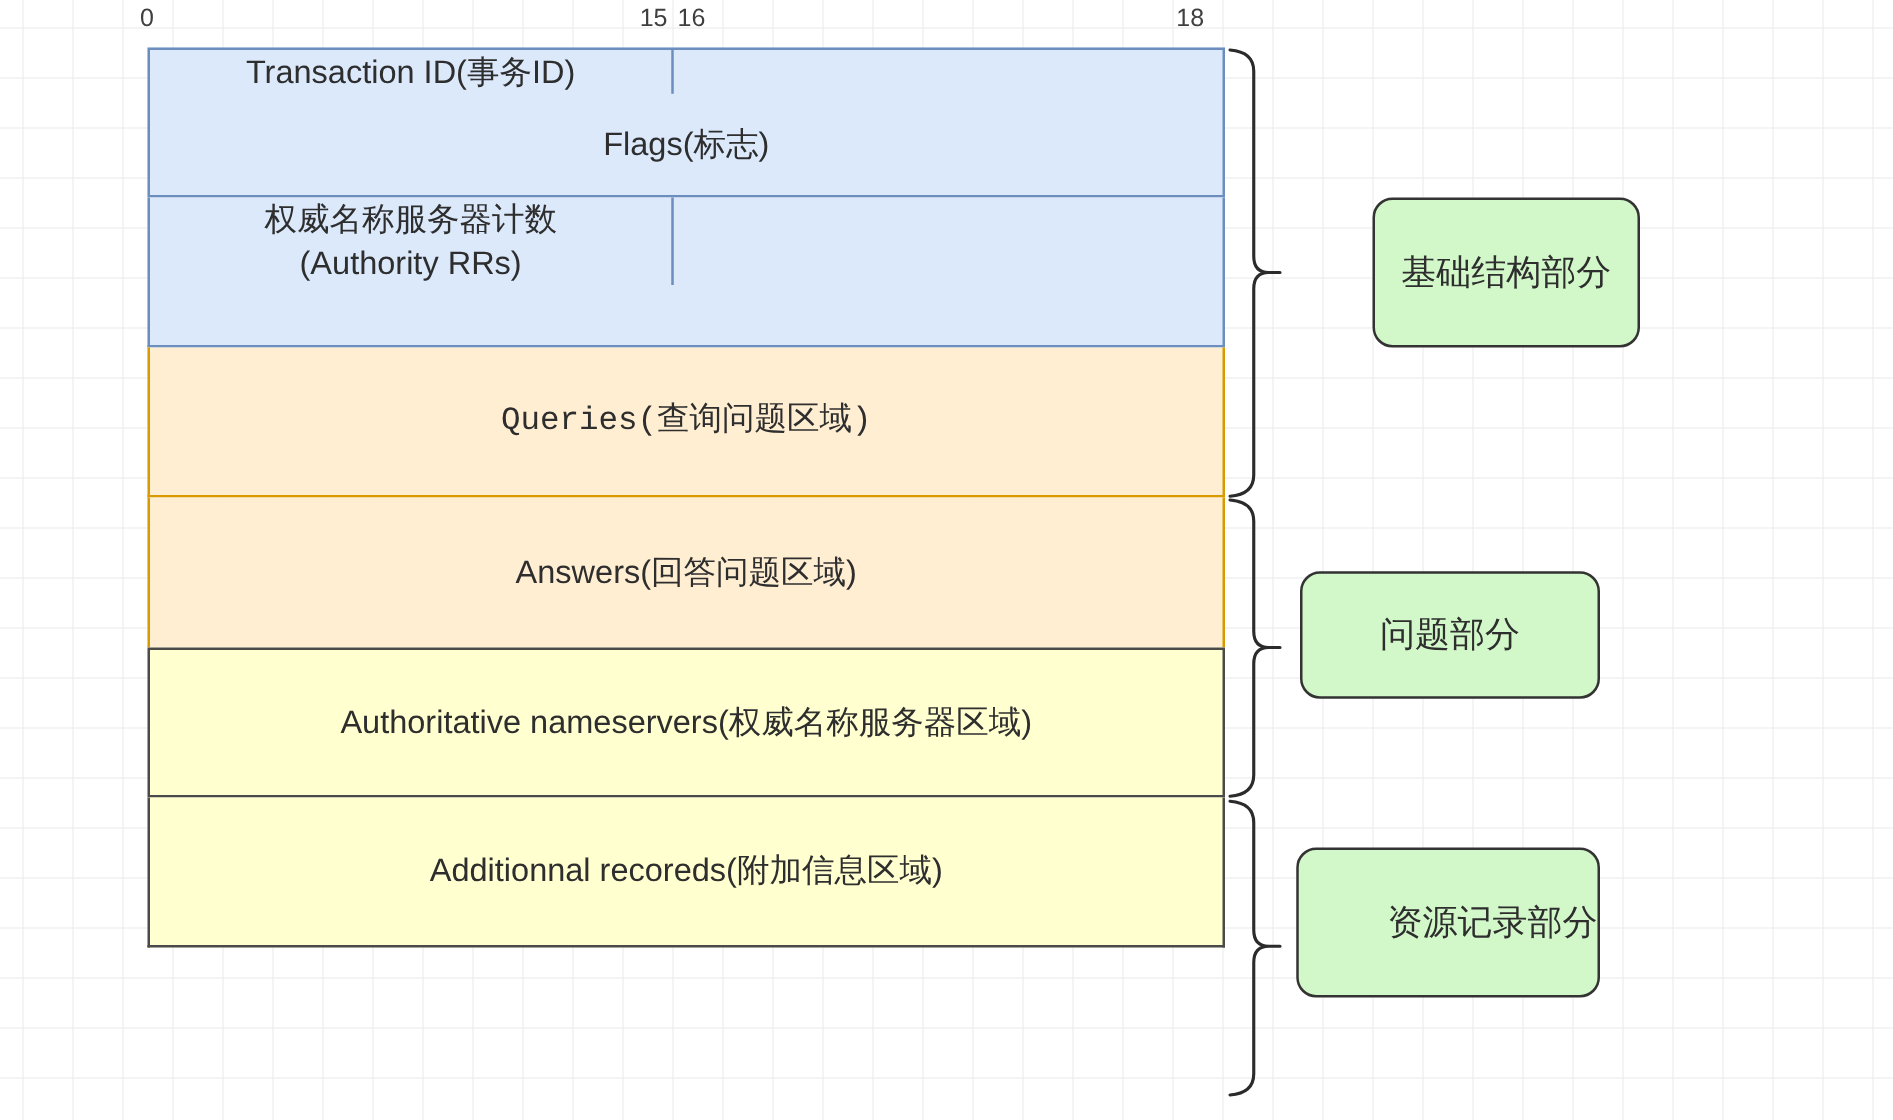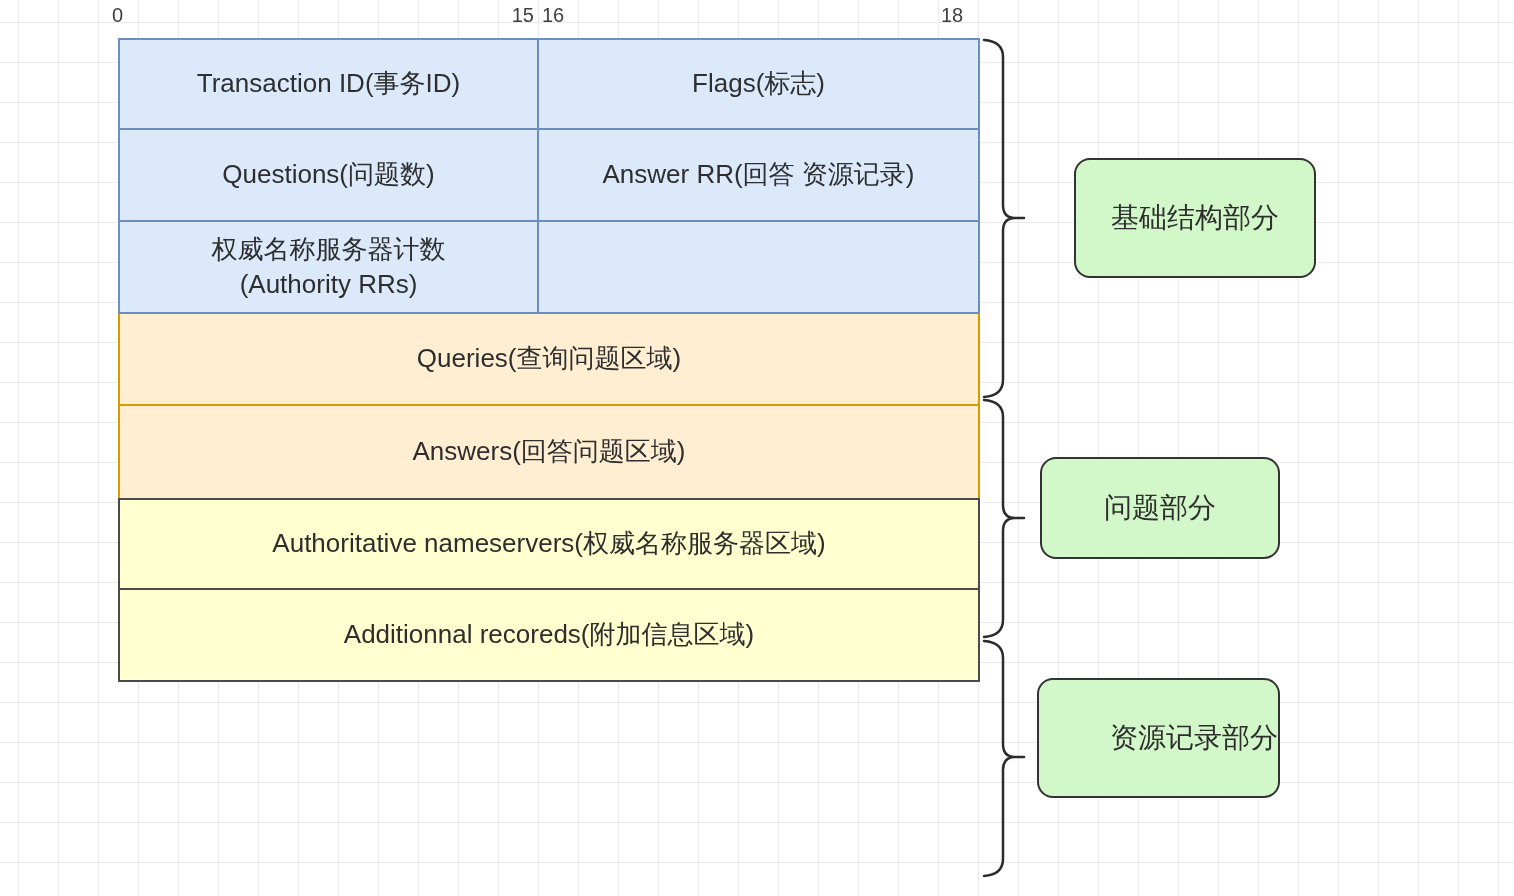--- a/index.html
+++ b/index.html
@@ -25,85 +25,77 @@
     background-position:18px 22px;
   }
   .bit{
     position:absolute;top:1px;font-size:20px;color:#3f3f3f;line-height:1.4;
   }
   .bit-0{left:112px;}
   .bit-15{left:504px;width:30px;text-align:right;}
   .bit-16{left:542px;}
   .bit-31{left:941px;}
   .tbl{position:absolute;left:118px;top:38px;width:862px;}
-  .row{height:92px;display:flex;}
+  .row{height:120px;display:flex;flex-direction:column;}
   .row .cell{
     flex:1;display:flex;align-items:center;justify-content:center;
     text-align:center;font-size:26px;color:var(--text);line-height:1.35;
     padding:0 8px;
   }
   .row.blue{
     background:var(--blue-fill);
     border-left:2px solid var(--blue-stroke);
     border-right:2px solid var(--blue-stroke);
     border-bottom:2px solid var(--blue-stroke);
   }
   .row.blue.first{border-top:2px solid var(--blue-stroke);}
   .row.blue .cell.c1{flex:none;width:419px;border-right:2px solid var(--blue-stroke);}
   .row.orange{
     background:var(--orange-fill);
     border-left:2px solid var(--orange-stroke);
     border-right:2px solid var(--orange-stroke);
   }
-  .row.orange.divider{border-bottom:2px solid var(--orange-stroke);}
+  .row.orange.divider{border-bottom:2px solid var(--orange-stroke);font-family:Liberation Mono, monospace;}
   .row.yellow{
     background:var(--yellow-fill);
     border-left:2px solid var(--yellow-stroke);
     border-right:2px solid var(--yellow-stroke);
   }
   .row.yellow.top-edge{border-top:2px solid var(--yellow-stroke);align-items:center;}
   .row.yellow{border-bottom:2px solid var(--yellow-stroke);}
   .wrapnarrow{display:inline-block;max-width:352px;}
   .braces{position:absolute;left:0;top:0;pointer-events:none;}
   .brace{fill:none;stroke:var(--brace-stroke);stroke-width:2.5;stroke-linecap:round;}
   .tag{
     position:absolute;background:var(--green-fill);
     border:2px solid var(--green-stroke);border-radius:16px;
     display:flex;align-items:center;justify-content:center;
     font-size:28px;color:var(--text);
   }
-  .tag1{left:1074px;top:158px;width:242px;height:120px;}
+  .tag1{left:1098px;top:158px;width:214px;height:120px;}
   .tag2{left:1040px;top:457px;width:240px;height:102px;}
   .tag3{left:1037px;top:678px;width:243px;height:120px;justify-content:flex-end;}
 </style>
 </head>
 <body>
 
 <div class="canvas">
 
   <span class="bit bit-0">0</span>
   <span class="bit bit-15">15</span>
   <span class="bit bit-16">16</span>
   <span class="bit bit-31">18</span>
 
   <div class="tbl">
     <div class="row blue first">
       <div class="cell c1">
         <span>Transaction ID(事务ID)</span>
       </div>
       <div class="cell">
         <span>Flags(标志)</span>
-      </div>
-    </div>
-    <div class="row blue">
-      <div class="cell c1">
-        <span>Questions(问题数)</span>
-      </div>
-      <div class="cell">
-        <span>Answer RR(回答 资源记录)</span>
       </div>
     </div>
     <div class="row blue">
       <div class="cell c1">
         <span class="wrapnarrow">权威名称服务器计数 (Authority RRs)</span>
       </div>
     </div>
     <div class="row orange divider">
       <div class="cell">
         <span>Queries(查询问题区域)</span>

